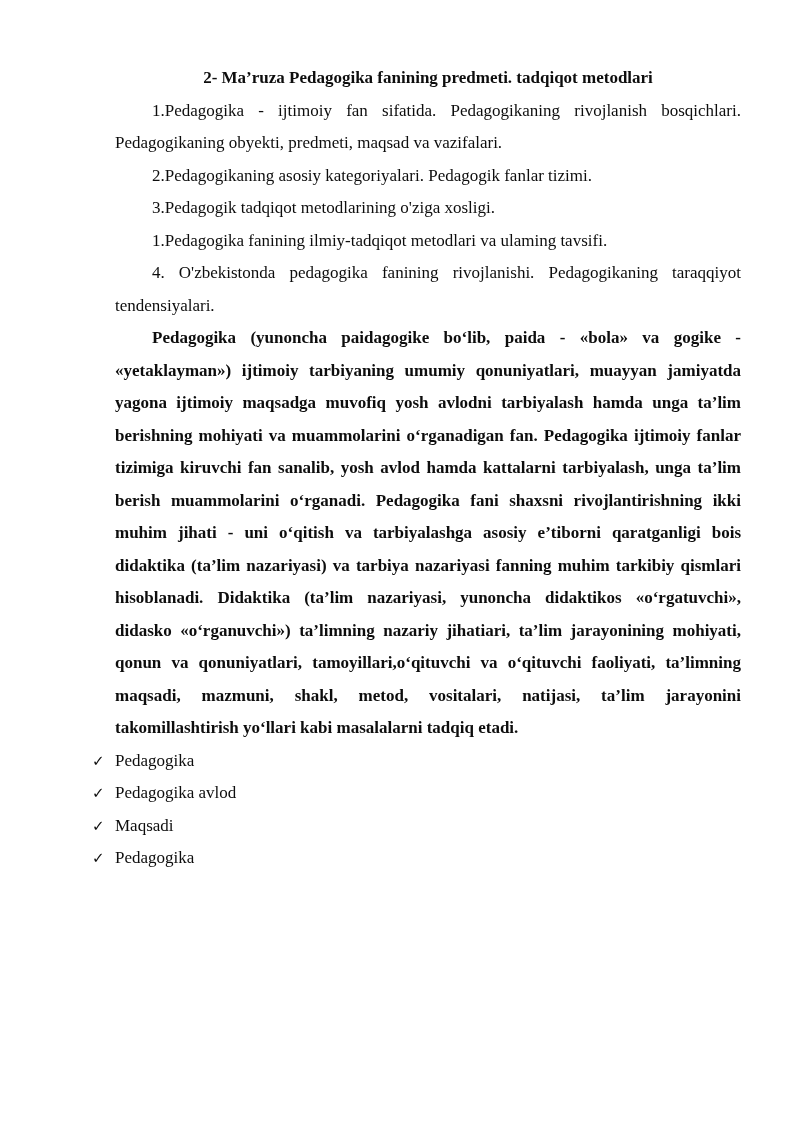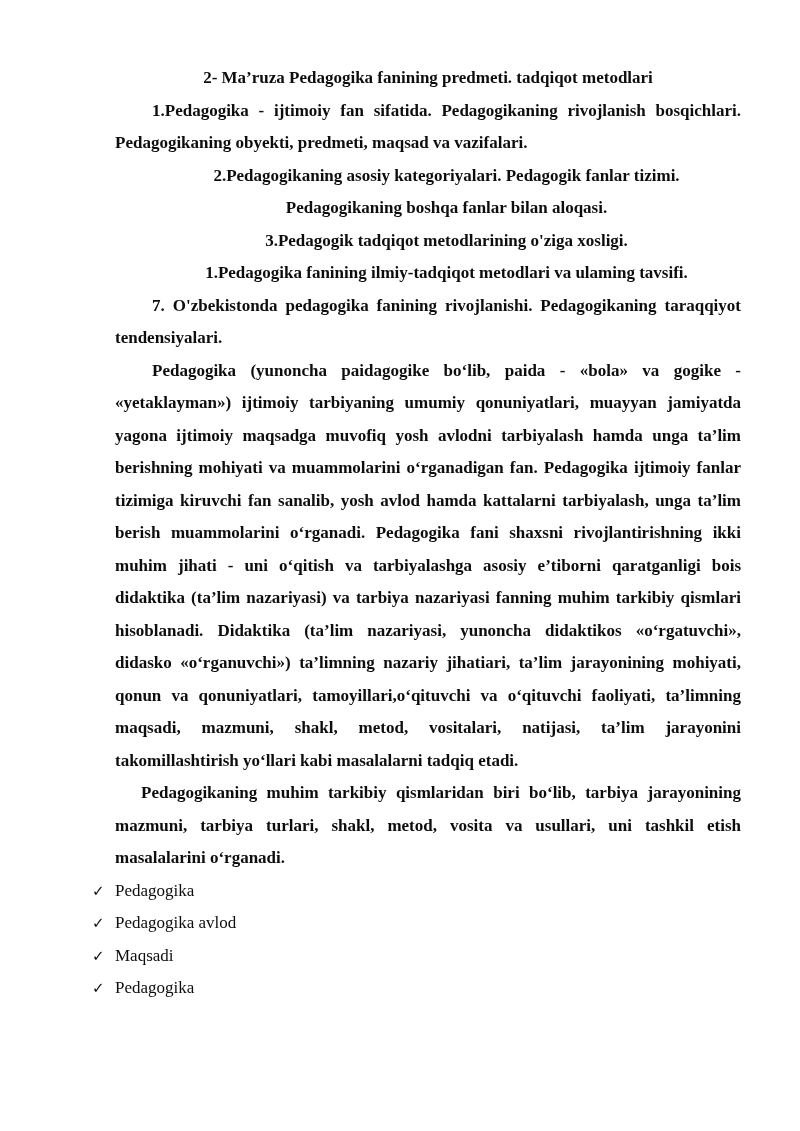--- a/index.html
+++ b/index.html
@@ -13,29 +13,27 @@
   .page {
     width: 800px;
     height: 1131px;
     background: #ffffff;
     padding: 62px 59px 0 115px;
     overflow: hidden;
   }
   .line {
     font-size: 17px;
     line-height: 32.5px;
-    text-align: center;
   }
   .title {
     text-align: center;
     font-weight: bold;
   }
   .plan {
     text-indent: 37px;
-    font-weight: bold;
   }
   .justify {
     text-align: justify;
   }
   .body-par {
     text-indent: 37px;
     font-weight: bold;
   }
   .indent-small {
     text-indent: 26px;
@@ -61,29 +59,27 @@
 <body>
 
 <div class="page">
 
   <p class="line title">2- Ma’ruza  Pedagogika fanining predmeti. tadqiqot metodlari</p>
 
 
   <div>
     <p class="line plan justify">1.Pedagogika - ijtimoiy fan sifatida. Pedagogikaning rivojlanish bosqichlari. Pedagogikaning obyekti, predmeti, maqsad va vazifalari.</p>
     <p class="line plan">2.Pedagogikaning asosiy kategoriyalari. Pedagogik fanlar tizimi.</p>
-    <p class="line plan">Pedagogikaning boshqa fanlar bilan aloqasi.</p>
     <p class="line plan">3.Pedagogik tadqiqot metodlarining o'ziga xosligi.</p>
     <p class="line plan">1.Pedagogika fanining ilmiy-tadqiqot metodlari va ulaming tavsifi.</p>
-    <p class="line plan justify">7. O'zbekistonda pedagogika fanining rivojlanishi. Pedagogikaning taraqqiyot tendensiyalari.</p>
+    <p class="line plan justify">4. O'zbekistonda pedagogika fanining rivojlanishi. Pedagogikaning taraqqiyot tendensiyalari.</p>
   </div>
 
   <div>
     <p class="line body-par justify">Pedagogika (yunoncha paidagogike boʻlib, paida - «bola» va gogike - «yetaklayman») ijtimoiy tarbiyaning umumiy qonuniyatlari, muayyan jamiyatda yagona ijtimoiy maqsadga muvofiq yosh avlodni tarbiyalash hamda unga ta’lim berishning mohiyati va muammolarini oʻrganadigan fan. Pedagogika ijtimoiy fanlar tizimiga kiruvchi fan sanalib, yosh avlod hamda kattalarni tarbiyalash, unga ta’lim berish muammolarini oʻrganadi. Pedagogika fani shaxsni rivojlantirishning ikki muhim jihati - uni oʻqitish va tarbiyalashga asosiy e’tiborni qaratganligi bois didaktika (ta’lim nazariyasi) va tarbiya nazariyasi fanning muhim tarkibiy qismlari hisoblanadi. Didaktika (ta’lim nazariyasi, yunoncha didaktikos «oʻrgatuvchi», didasko «oʻrganuvchi») ta’limning nazariy jihatiari, ta’lim jarayonining mohiyati, qonun va qonuniyatlari, tamoyillari,oʻqituvchi va oʻqituvchi faoliyati, ta’limning maqsadi, mazmuni, shakl, metod, vositalari, natijasi, ta’lim jarayonini takomillashtirish yoʻllari kabi masalalarni tadqiq etadi.</p>
-    <p class="line body-par justify indent-small">Pedagogikaning  muhim tarkibiy qismlaridan biri boʻlib, tarbiya jarayonining mazmuni, tarbiya turlari, shakl, metod, vosita va usullari, uni tashkil etish masalalarini oʻrganadi.</p>
   </div>
 
   <ul class="checklist">
     <li>
       <span class="check">✓</span>
       <span>Pedagogika</span>
     </li>
     <li>
       <span class="check">✓</span>
       <span>Pedagogika avlod</span>

